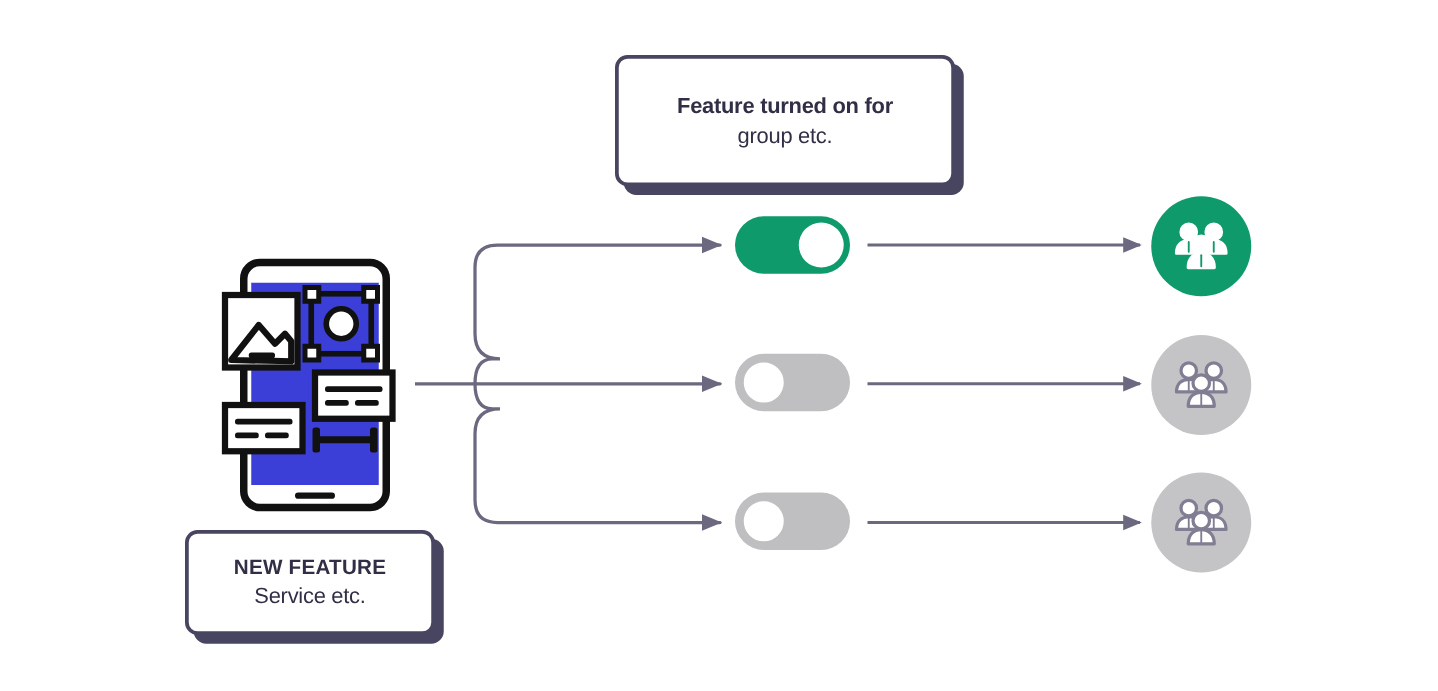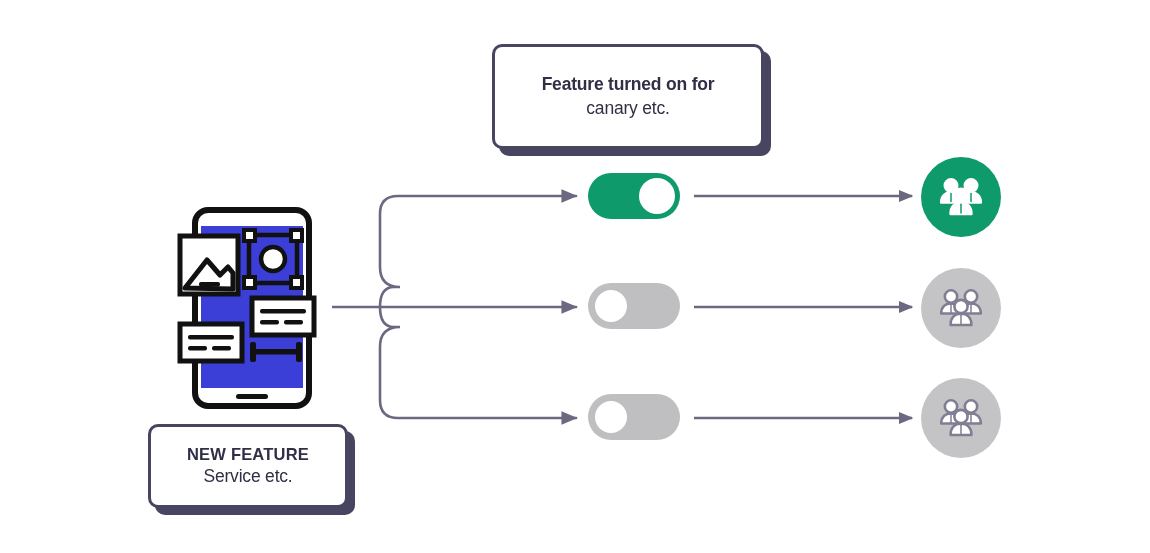--- a/index.html
+++ b/index.html
@@ -272,21 +272,21 @@
       <g stroke="#807E93" stroke-width="1.5" stroke-linecap="round">
         <path d="M13 17.6 L13 25.4"></path>
         <path d="M33 17.6 L33 25.4"></path>
         <path d="M23 28.2 L23 37"></path>
       </g>
     </svg>
   </div>
 
   <div id="callout-feature" class="callout">
     <span class="line bold">Feature turned on for</span>
-    <span class="line">canary etc.</span>
+    <span class="line">group etc.</span>
   </div>
 
   <div id="callout-newfeature" class="callout">
     <span class="line bold">NEW FEATURE</span>
     <span class="line">Service etc.</span>
   </div>
 
 </div>
 
 </body></html>

